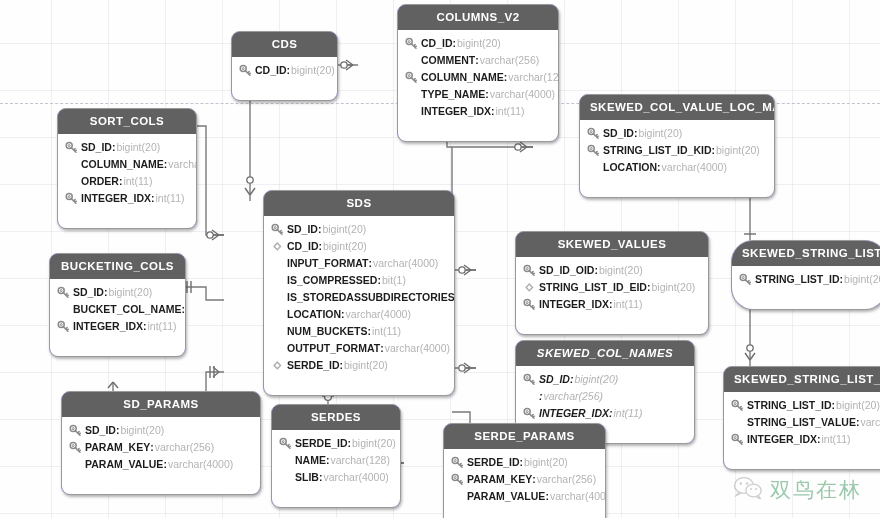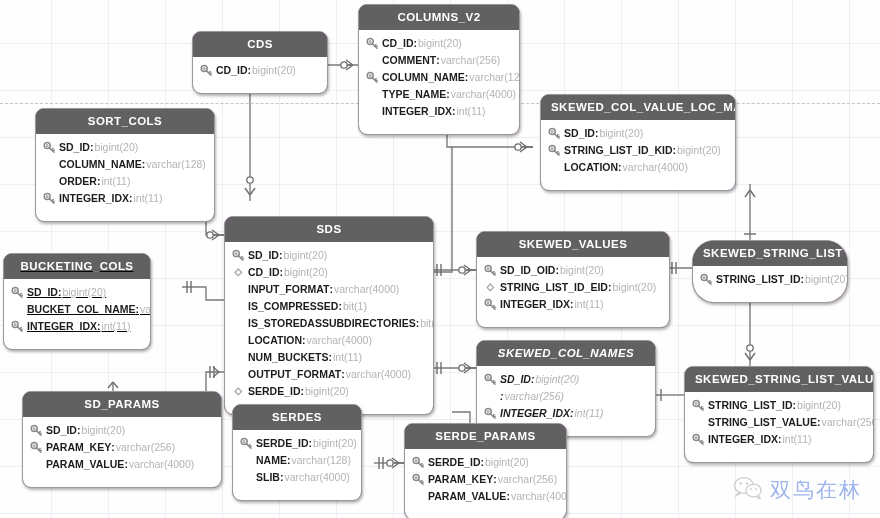--- a/index.html
+++ b/index.html
@@ -19,39 +19,40 @@
       linear-gradient(to bottom, rgba(180,190,200,.22) 1px, transparent 1px);
     background-size:57px 47px;
     background-position:-6px -4px;
   }
   #wires{position:absolute;left:0;top:0;width:880px;height:518px;}
 
   
   .tbl{
     position:absolute;
     border-radius:9px;
-    background:#701a75;
+    background:#8b5cf6;
     border:1px solid #9a9a9a;
     box-shadow:1px 2px 3px rgba(0,0,0,.30);
     overflow:hidden;
     box-sizing:border-box;
+    margin-left:39px;
   }
   .tbl .hd{
     background:#616161;
     color:#ffffff;
     font-size:11.5px;
     font-weight:bold;
     letter-spacing:.45px;
     text-align:center;
     padding:6px 10px 6px;
     line-height:13px;
     white-space:nowrap;
   }
   .tbl .body{
-    padding:5px 9px 14px 7px;
+    padding:5px 9px 21px 7px;
     background:#ffffff;
   }
   .row{
     display:flex;
     align-items:center;
     height:17px;
     white-space:nowrap;
     font-size:10.5px;
     line-height:17px;
   }
@@ -74,21 +75,21 @@
 
   
   #watermark{
     position:absolute;
     right:18px;bottom:14px;
     display:flex;align-items:center;gap:7px;
     opacity:.42;
     pointer-events:none;
   }
   #watermark .wm-text{
-    font-size:21px;color:#1d4ed8;letter-spacing:2px;
+    font-size:21px;color:#15803d;letter-spacing:2px;
     font-family:"DejaVu Sans",sans-serif;
   }
 </style>
 </head>
 <body>
 
 <div id="canvas"></div>
 
 <svg id="wires" xmlns="http://www.w3.org/2000/svg" viewBox="0 0 880 518">
   <defs>
@@ -226,21 +227,21 @@
 
   <path class="ln" d="M656,395 L684,395"></path>
   <g class="mk">
     <path d="M661,389 L661,401"></path>
   </g>
 </svg>
 
 <div class="pagebreak" style="top:103px"></div>
 
 <div id="tables">
-    <div class="tbl" style="left: 192px; top: 31px; width: 136px;">
+    <div class="tbl" style="left: 192px; top: 31px; width: 107px;">
       <div class="hd">CDS</div>
       <div class="body">
         <div class="row">
           <span class="ic">
             <svg width="13" height="13" viewBox="0 0 13 13">
               <circle cx="4.2" cy="4.6" r="3.0" fill="none" stroke="#8a8a8a" stroke-width="1.5"></circle>
               <circle cx="4.2" cy="4.6" r="1.0" fill="none" stroke="#8a8a8a" stroke-width="1"></circle>
               <path d="M6.2,6.6 L11,11.2 M8.6,9.0 L10.1,7.6 M10.0,10.4 L11.3,9.2" fill="none" stroke="#8a8a8a" stroke-width="1.5" stroke-linecap="round"></path>
             </svg>
           </span>
@@ -325,21 +326,21 @@
           <span class="ctype">bigint(20)</span>
         </div>
         <div class="row">
           <span class="ic none"></span>
           <span class="cname">LOCATION</span>
           <span class="cname">:</span>
           <span class="ctype">varchar(4000)</span>
         </div>
       </div>
     </div>
-    <div class="tbl" style="left: 35px; top: 108px; width: 180px;">
+    <div class="tbl" style="left: 18px; top: 108px; width: 140px;">
       <div class="hd">SORT_COLS</div>
       <div class="body">
         <div class="row">
           <span class="ic">
             <svg width="13" height="13" viewBox="0 0 13 13">
               <circle cx="4.2" cy="4.6" r="3.0" fill="none" stroke="#8a8a8a" stroke-width="1.5"></circle>
               <circle cx="4.2" cy="4.6" r="1.0" fill="none" stroke="#8a8a8a" stroke-width="1"></circle>
               <path d="M6.2,6.6 L11,11.2 M8.6,9.0 L10.1,7.6 M10.0,10.4 L11.3,9.2" fill="none" stroke="#8a8a8a" stroke-width="1.5" stroke-linecap="round"></path>
             </svg>
           </span>
@@ -366,21 +367,21 @@
               <circle cx="4.2" cy="4.6" r="1.0" fill="none" stroke="#8a8a8a" stroke-width="1"></circle>
               <path d="M6.2,6.6 L11,11.2 M8.6,9.0 L10.1,7.6 M10.0,10.4 L11.3,9.2" fill="none" stroke="#8a8a8a" stroke-width="1.5" stroke-linecap="round"></path>
             </svg>
           </span>
           <span class="cname">INTEGER_IDX</span>
           <span class="cname">:</span>
           <span class="ctype">int(11)</span>
         </div>
       </div>
     </div>
-    <div class="tbl" style="left: 224px; top: 216px; width: 210px;">
+    <div class="tbl" style="left: 224px; top: 190px; width: 192px;">
       <div class="hd">SDS</div>
       <div class="body">
         <div class="row">
           <span class="ic">
             <svg width="13" height="13" viewBox="0 0 13 13">
               <circle cx="4.2" cy="4.6" r="3.0" fill="none" stroke="#8a8a8a" stroke-width="1.5"></circle>
               <circle cx="4.2" cy="4.6" r="1.0" fill="none" stroke="#8a8a8a" stroke-width="1"></circle>
               <path d="M6.2,6.6 L11,11.2 M8.6,9.0 L10.1,7.6 M10.0,10.4 L11.3,9.2" fill="none" stroke="#8a8a8a" stroke-width="1.5" stroke-linecap="round"></path>
             </svg>
           </span>
@@ -439,21 +440,21 @@
             <svg width="13" height="13" viewBox="0 0 13 13">
               <path d="M6.3,3.1 L9.5,6.4 L6.3,9.7 L3.1,6.4 Z" fill="none" stroke="#adadad" stroke-width="1.4"></path>
             </svg>
           </span>
           <span class="cname">SERDE_ID</span>
           <span class="cname">:</span>
           <span class="ctype">bigint(20)</span>
         </div>
       </div>
     </div>
-    <div class="tbl" style="left: 3px; top: 253px; width: 148px; text-decoration: underline;">
+    <div class="tbl" style="left: 10px; top: 253px; width: 137px;">
       <div class="hd">BUCKETING_COLS</div>
       <div class="body">
         <div class="row">
           <span class="ic">
             <svg width="13" height="13" viewBox="0 0 13 13">
               <circle cx="4.2" cy="4.6" r="3.0" fill="none" stroke="#8a8a8a" stroke-width="1.5"></circle>
               <circle cx="4.2" cy="4.6" r="1.0" fill="none" stroke="#8a8a8a" stroke-width="1"></circle>
               <path d="M6.2,6.6 L11,11.2 M8.6,9.0 L10.1,7.6 M10.0,10.4 L11.3,9.2" fill="none" stroke="#8a8a8a" stroke-width="1.5" stroke-linecap="round"></path>
             </svg>
           </span>

